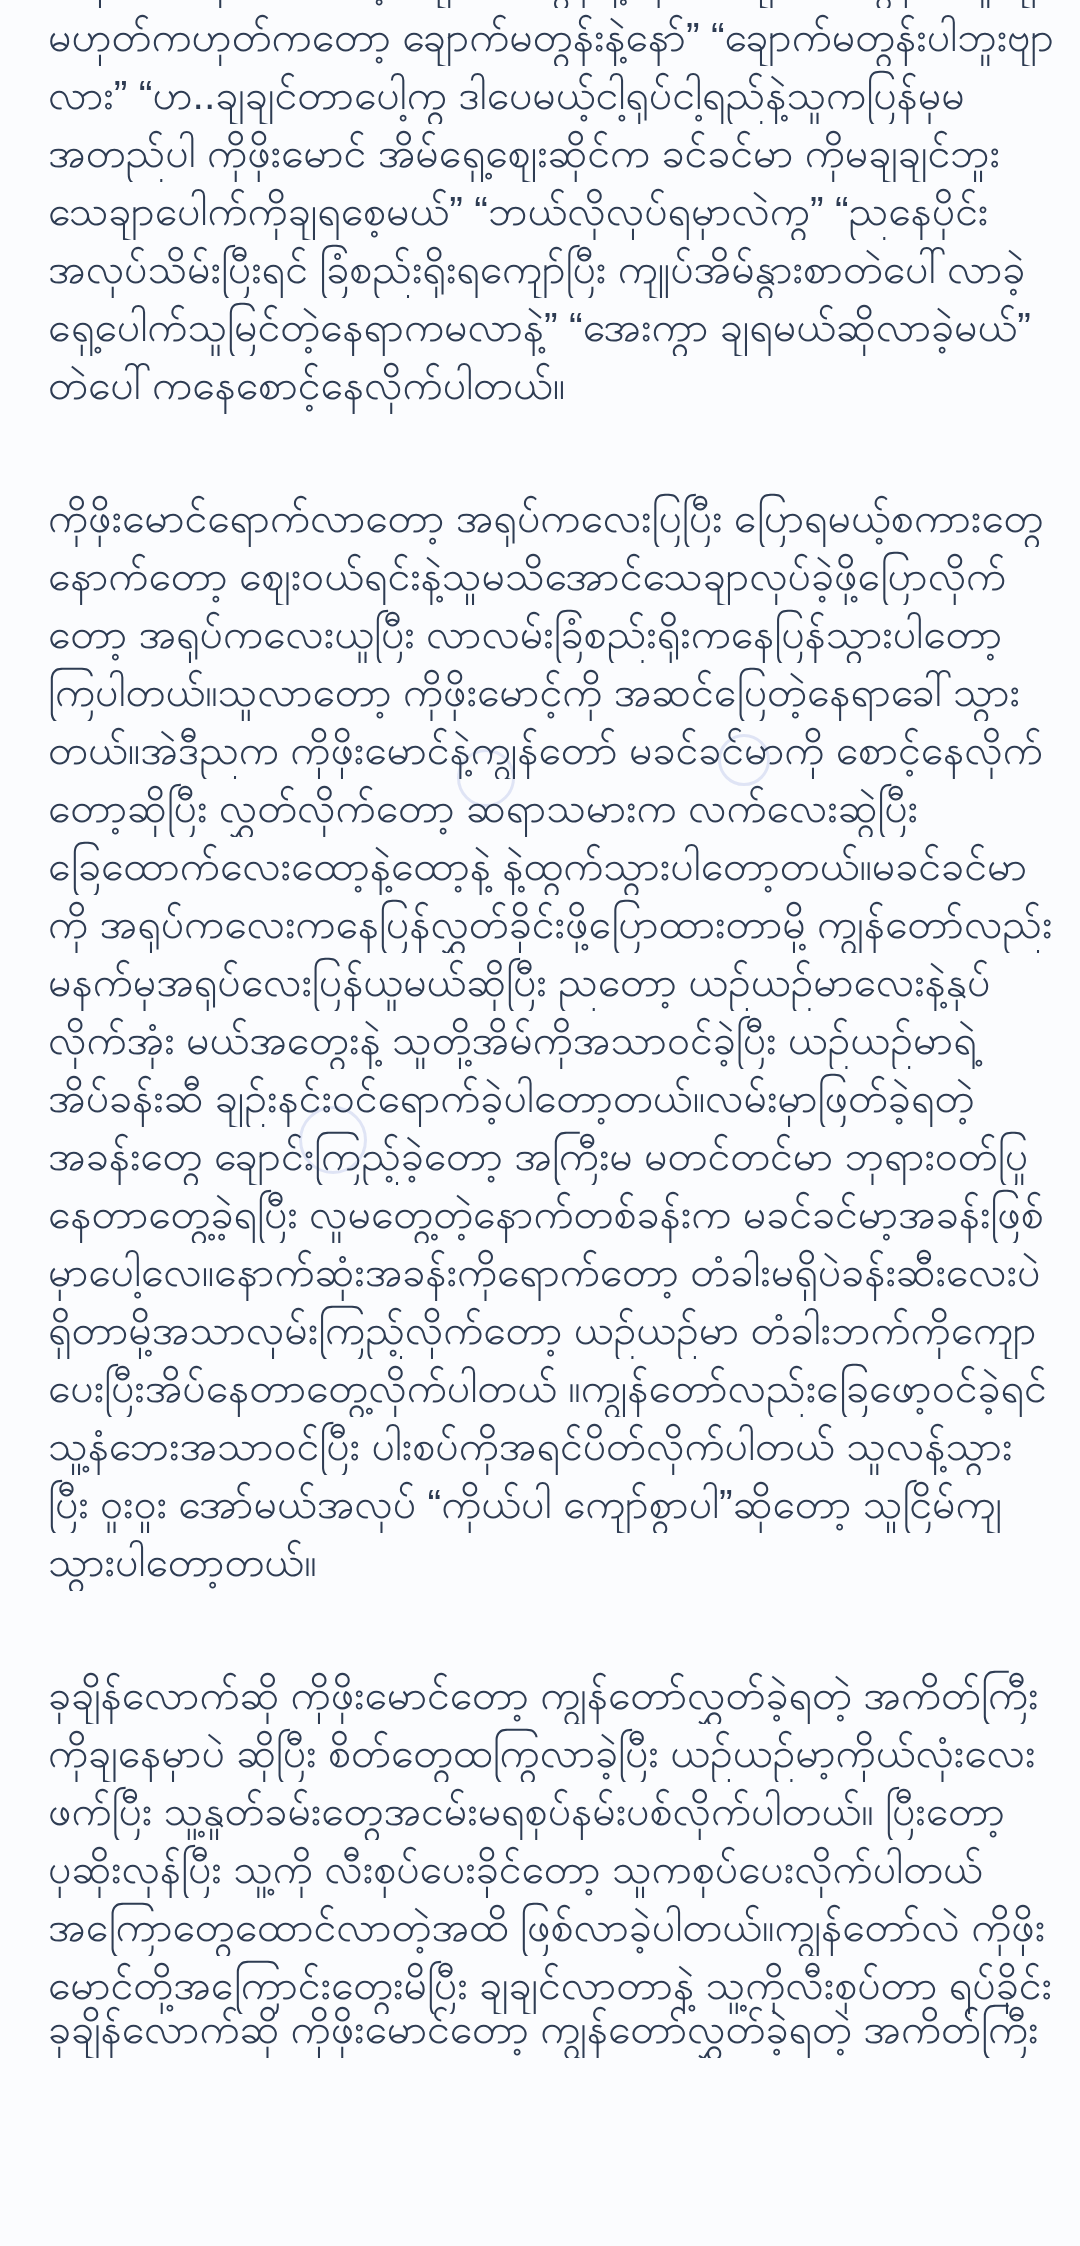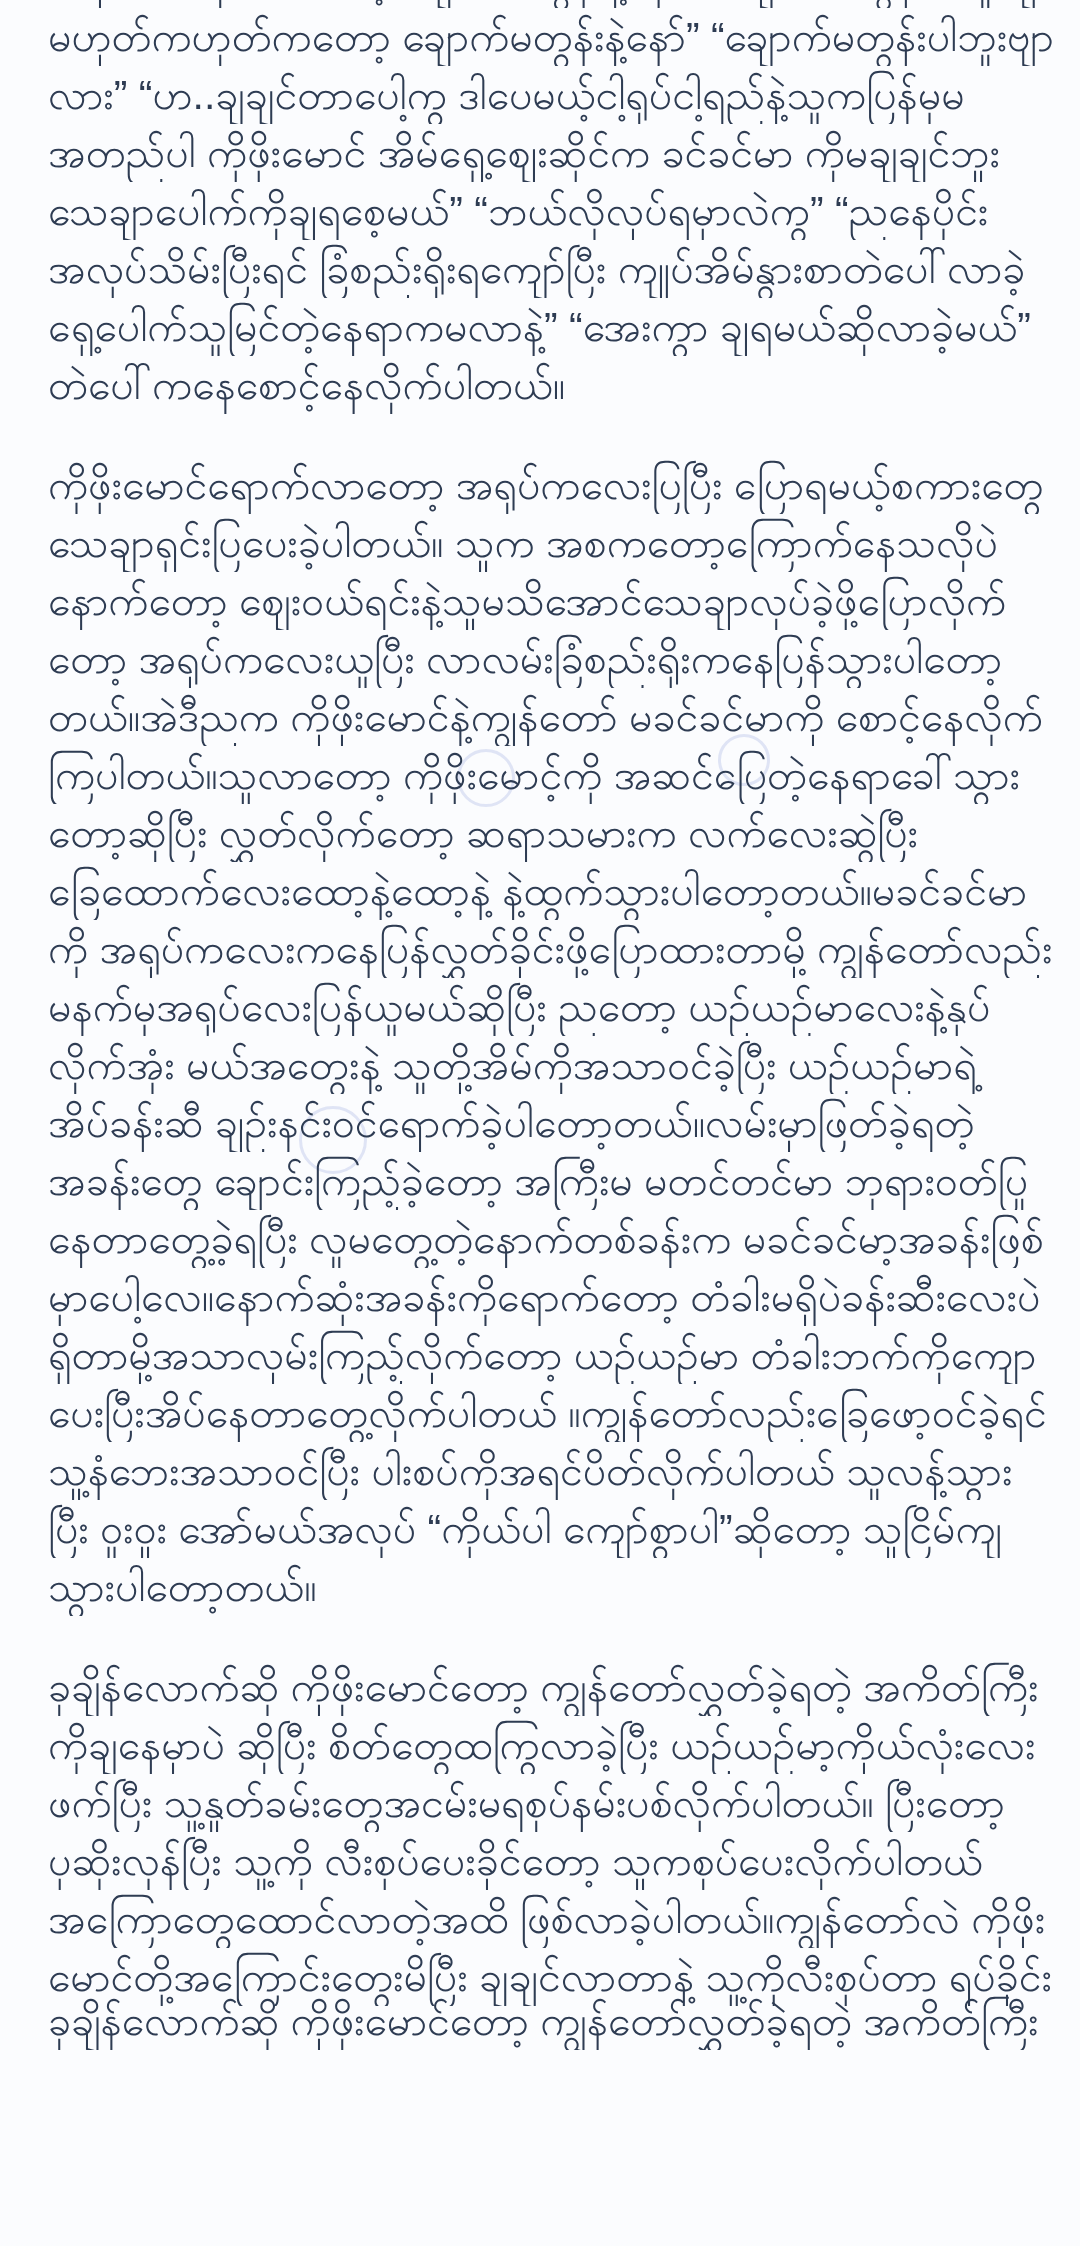--- a/index.html
+++ b/index.html
@@ -37,21 +37,21 @@
     padding: 8px 36px 0 36px;
   }
   .line {
     height: 58px;
     line-height: 58px;
     font-size: 41px;
     white-space: nowrap;
     overflow: hidden;
   }
   .para { margin: 0; }
-  .para + .para { margin-top: 42px; }
+  .para + .para { margin-top: 75px; }
   .clipped-prev { margin-top: -58px; }
   .clipped-next { margin-top: -14px; }
 </style>
 </head>
 <body>
 
 <div class="page">
   <div class="watermark-layer">
     <div class="ring r1"></div>
     <div class="ring r2"></div>
@@ -66,25 +66,24 @@
           <div class="line">မဟုတ်ကဟုတ်ကတော့ ချောက်မတွန်းနဲ့နော်” “ချောက်မတွန်းပါဘူးဗျာ</div>
           <div class="line">လား” “ဟ..ချချင်တာပေါ့ကွ ဒါပေမယ့်ငါ့ရုပ်ငါ့ရည်နဲ့သူကပြန်မှမ</div>
           <div class="line">အတည်ပါ ကိုဖိုးမောင် အိမ်ရှေ့စျေးဆိုင်က ခင်ခင်မာ ကိုမချချင်ဘူး</div>
           <div class="line">သေချာပေါက်ကိုချရစေ့မယ်” “ဘယ်လိုလုပ်ရမှာလဲကွ” “ညနေပိုင်း</div>
           <div class="line">အလုပ်သိမ်းပြီးရင် ခြံစည်းရိုးရကျော်ပြီး ကျုပ်အိမ်နွားစာတဲပေါ်လာခဲ့</div>
           <div class="line">ရှေ့ပေါက်သူမြင်တဲ့နေရာကမလာနဲ့” “အေးကွာ ချရမယ်ဆိုလာခဲ့မယ်”</div>
           <div class="line">တဲပေါ်ကနေစောင့်နေလိုက်ပါတယ်။</div>
         </div>
         <div class="para">
           <div class="line">ကိုဖိုးမောင်ရောက်လာတော့ အရုပ်ကလေးပြပြီး ပြောရမယ့်စကားတွေ</div>
-          <div class="line">သေချာရှင်းပြပေးခဲ့ပါတယ်။ သူက အစကတော့ကြောက်နေသလိုပဲ</div>
           <div class="line">နောက်တော့ စျေးဝယ်ရင်းနဲ့သူမသိအောင်သေချာလုပ်ခဲ့ဖို့ပြောလိုက်</div>
           <div class="line">တော့ အရုပ်ကလေးယူပြီး လာလမ်းခြံစည်းရိုးကနေပြန်သွားပါတော့</div>
+          <div class="line">ကြပါတယ်။သူလာတော့ ကိုဖိုးမောင့်ကို အဆင်ပြေတဲ့နေရာခေါ်သွား</div>
           <div class="line">တယ်။အဲဒီညက ကိုဖိုးမောင်နဲ့ကျွန်တော် မခင်ခင်မာကို စောင့်နေလိုက်</div>
-          <div class="line">ကြပါတယ်။သူလာတော့ ကိုဖိုးမောင့်ကို အဆင်ပြေတဲ့နေရာခေါ်သွား</div>
           <div class="line">တော့ဆိုပြီး လွှတ်လိုက်တော့ ဆရာသမားက လက်လေးဆွဲပြီး</div>
           <div class="line">ခြေထောက်လေးထော့နဲ့ထော့နဲ့ နဲ့ထွက်သွားပါတော့တယ်။မခင်ခင်မာ</div>
           <div class="line">ကို အရုပ်ကလေးကနေပြန်လွှတ်ခိုင်းဖို့ပြောထားတာမို့ ကျွန်တော်လည်း</div>
           <div class="line">မနက်မှအရုပ်လေးပြန်ယူမယ်ဆိုပြီး ညတော့ ယဉ်ယဉ်မာလေးနဲ့နှပ်</div>
           <div class="line">လိုက်အုံး မယ်အတွေးနဲ့ သူတို့အိမ်ကိုအသာဝင်ခဲ့ပြီး ယဉ်ယဉ်မာရဲ့</div>
           <div class="line">အိပ်ခန်းဆီ ချဉ်းနင်းဝင်ရောက်ခဲ့ပါတော့တယ်။လမ်းမှာဖြတ်ခဲ့ရတဲ့</div>
           <div class="line">အခန်းတွေ ချောင်းကြည့်ခဲ့တော့ အကြီးမ မတင်တင်မာ ဘုရားဝတ်ပြု</div>
           <div class="line">နေတာတွေ့ခဲ့ရပြီး လူမတွေ့တဲ့နောက်တစ်ခန်းက မခင်ခင်မာ့အခန်းဖြစ်</div>
           <div class="line">မှာပေါ့လေ။နောက်ဆုံးအခန်းကိုရောက်တော့ တံခါးမရှိပဲခန်းဆီးလေးပဲ</div>
           <div class="line">ရှိတာမို့အသာလှမ်းကြည့်လိုက်တော့ ယဉ်ယဉ်မာ တံခါးဘက်ကိုကျော</div>

